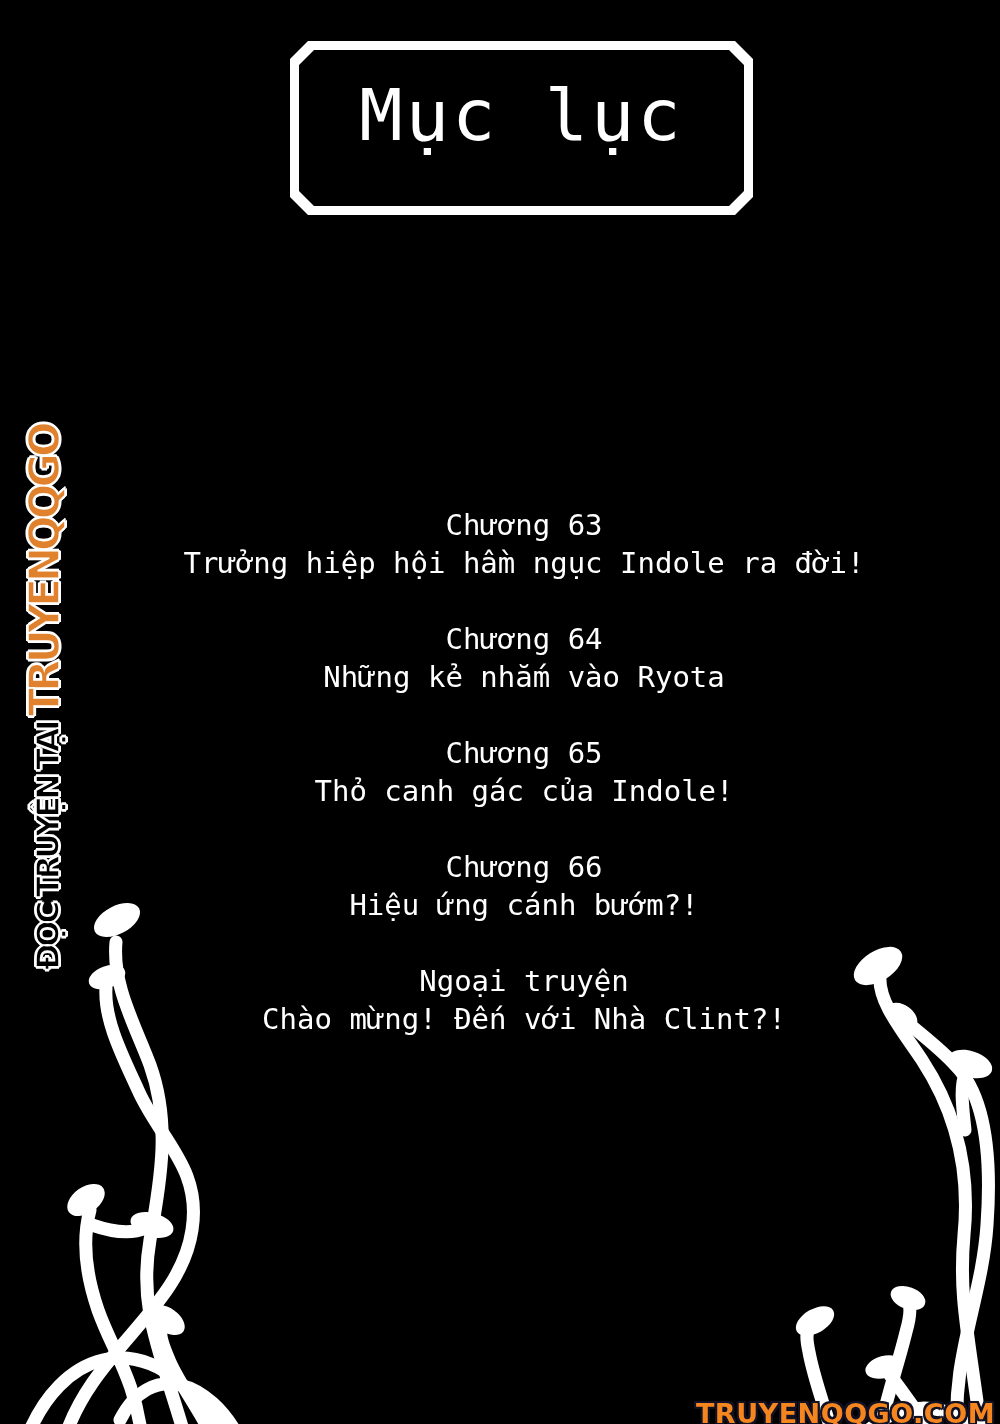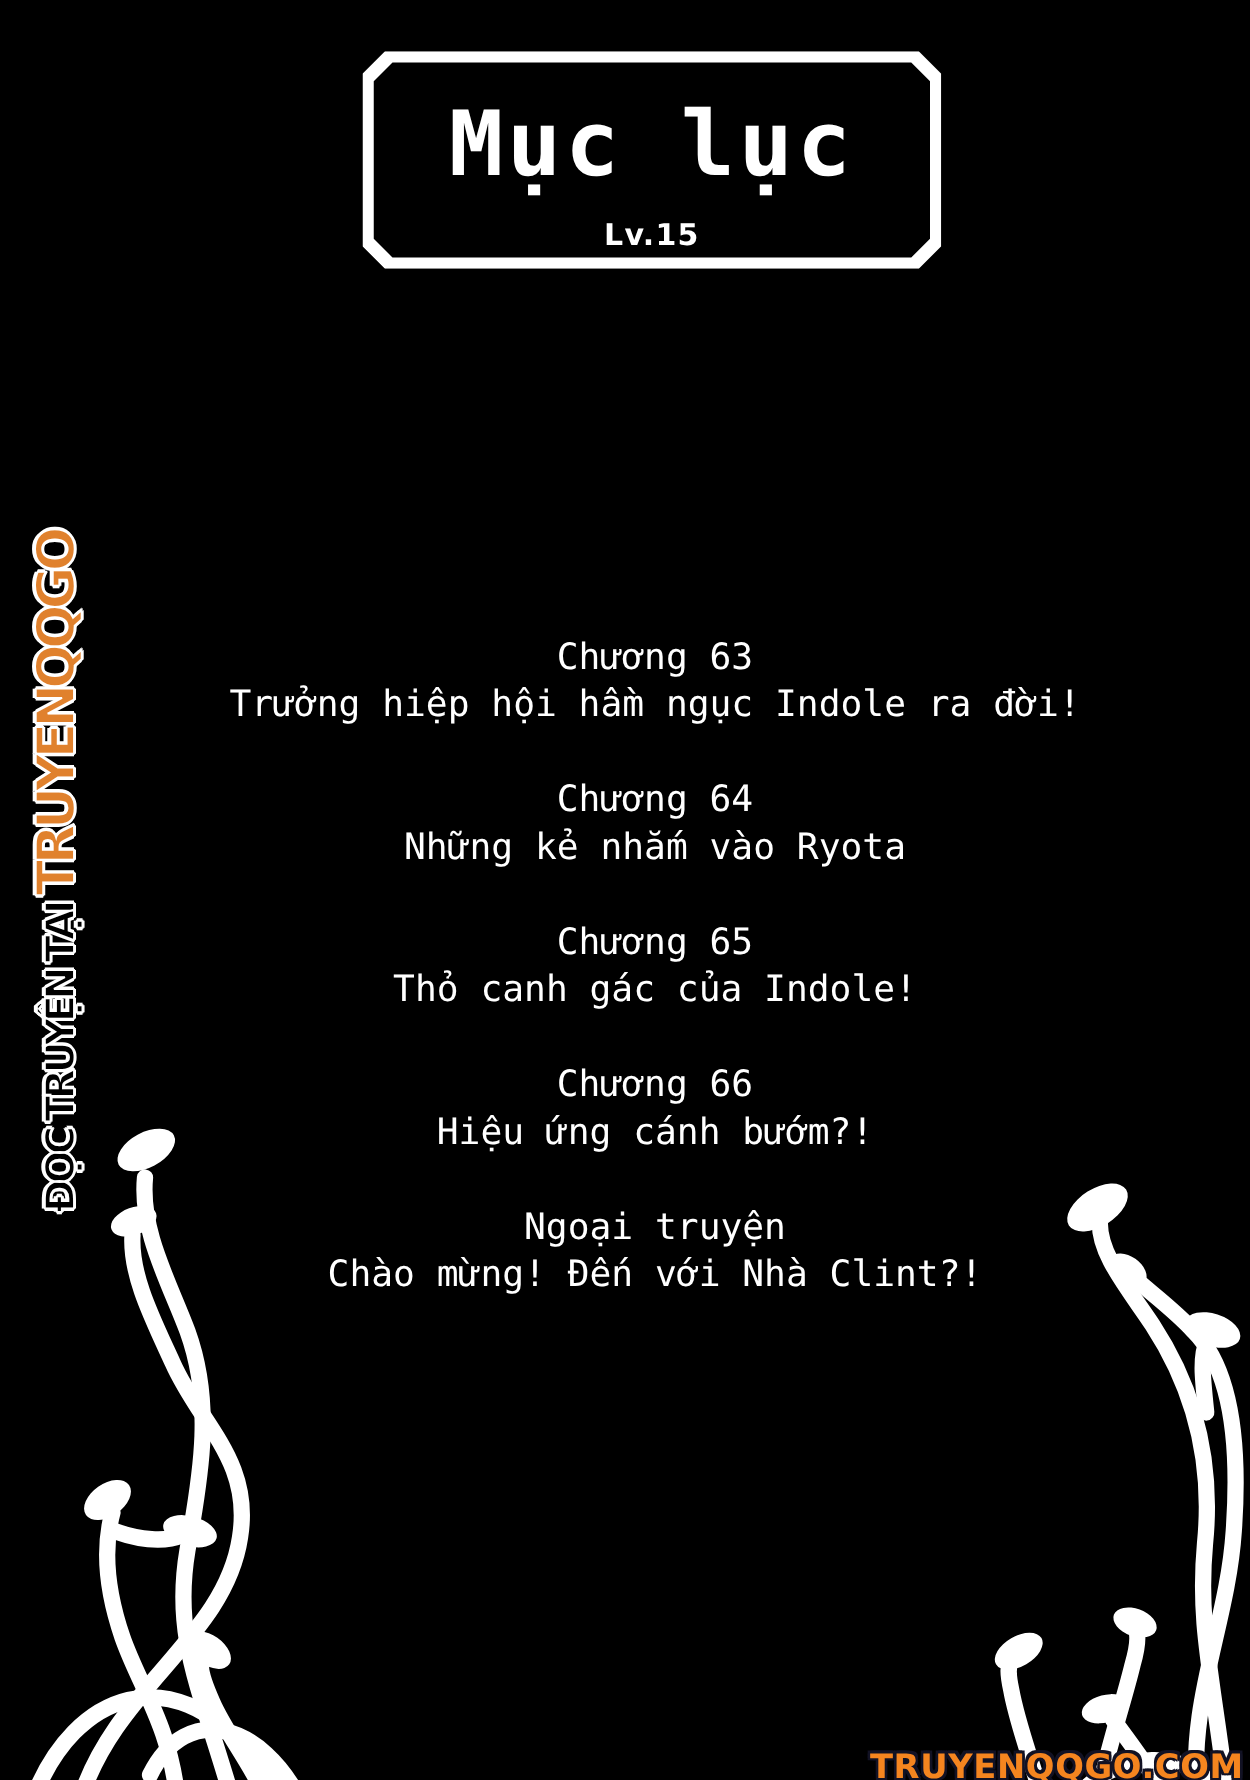--- a/index.html
+++ b/index.html
@@ -15,21 +15,21 @@
   .page{
     position:relative;width:1000px;height:1424px;overflow:hidden;
     background:var(--background);
     font-family:"DejaVu Sans",sans-serif;
   }
   
   .title-box{position:absolute;left:290px;top:41px;width:463px;height:174px;}
   .title-frame{position:absolute;left:0;top:0;}
   .title-text{
     position:absolute;left:0;top:34px;width:100%;text-align:center;
-    font-family:"DejaVu Sans Mono",monospace;font-weight:bold;
+    font-family:"DejaVu Sans Mono",monospace;font-weight:normal;
     font-size:72px;line-height:80px;letter-spacing:3px;color:var(--text);
   }
   .level-text{
     position:absolute;left:0;top:133px;width:100%;text-align:center;
     font-weight:bold;font-size:24px;letter-spacing:1px;color:var(--text);
   }
   
   .chapters{
     position:absolute;left:0;top:506px;width:1000px;
     transform:translateX(24px);
@@ -78,21 +78,20 @@
 <body>
 
 <div class="page">
 
   <div class="title-box">
     <svg class="title-frame" width="463" height="174" viewBox="0 0 463 174">
       <path fill-rule="evenodd" fill="#ffffff" d="M18 0 H445 L463 18 V156 L445 174 H18 L0 156 V18 Z
            M24 9 H439 L454 24 V150 L439 165 H24 L9 150 V24 Z"></path>
     </svg>
     <div class="title-text">Mục lục</div>
-    <div class="level-text">Lv.15</div>
   </div>
 
   <div class="chapters">
     <div class="chapter">
       <div>Chương 63</div>
       <div>Trưởng hiệp hội hầm ngục Indole ra đời!</div>
     </div>
     <div class="chapter">
       <div>Chương 64</div>
       <div>Những kẻ nhắm vào Ryota</div>

